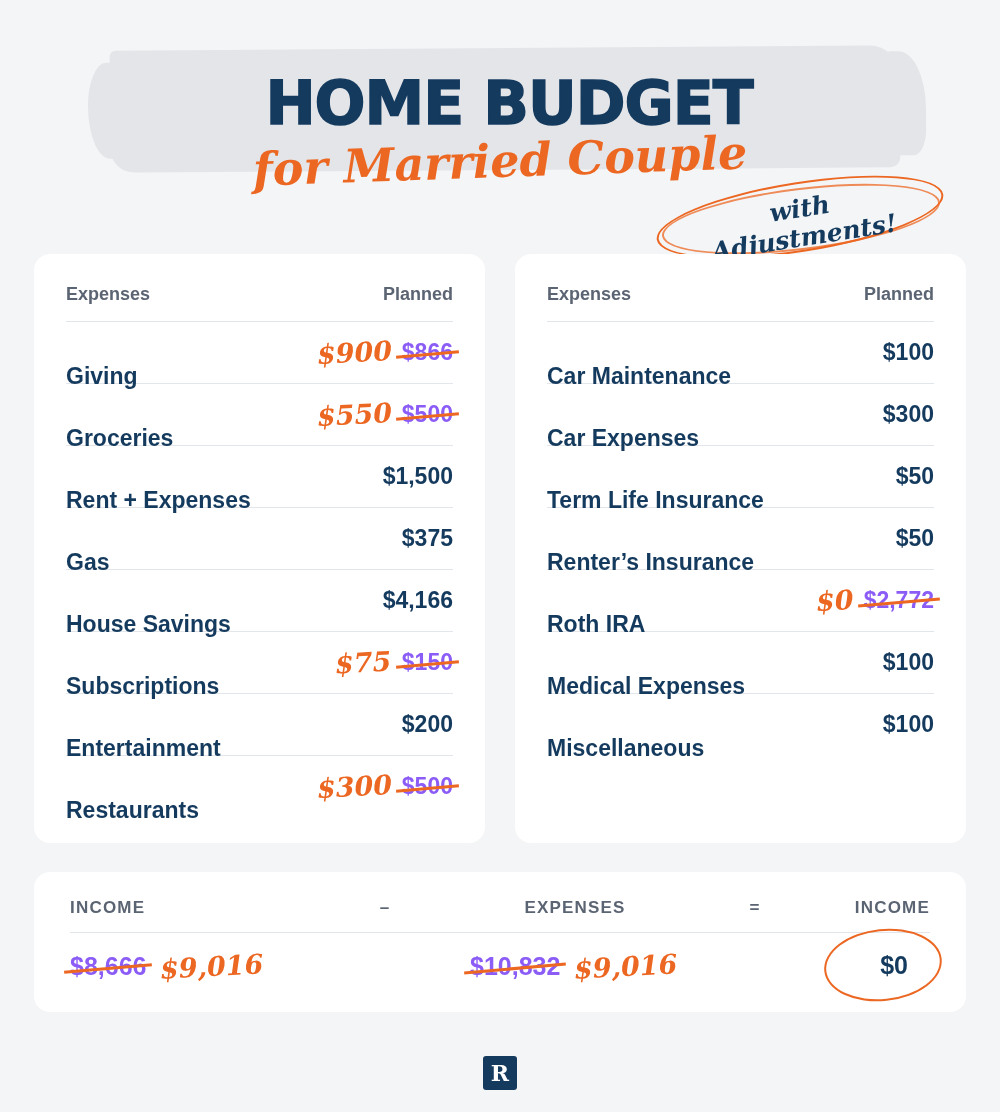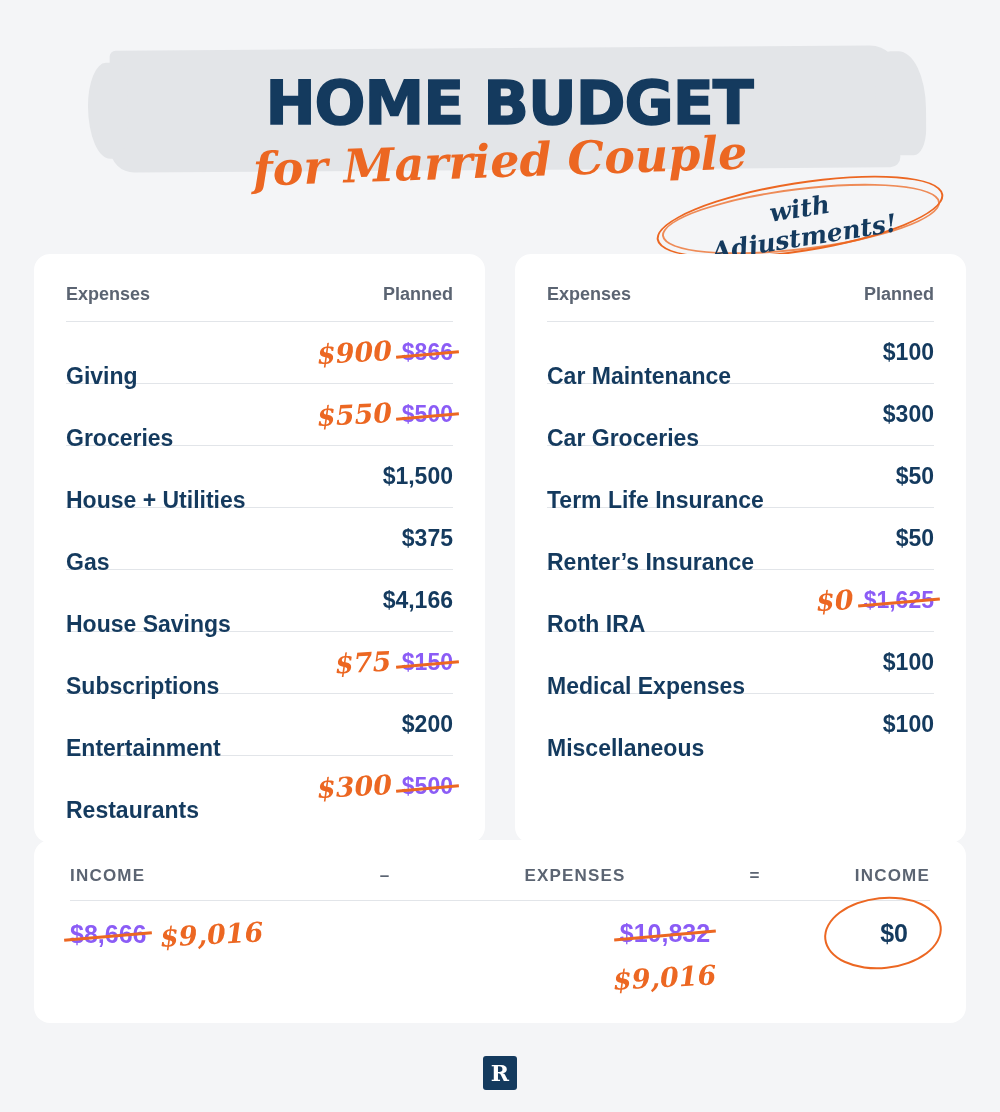--- a/index.html
+++ b/index.html
@@ -178,21 +178,21 @@
     top: 52%;
     height: 3px;
     background: #ec6722;
     transform: rotate(-5deg);
   }
 
   
   .totals {
     position: absolute;
     left: 34px;
-    top: 840px;
+    top: 872px;
     width: 932px;
     background: #ffffff;
     border-radius: 16px;
     padding: 26px 36px 30px 36px;
   }
   .totals-head {
     display: flex;
     align-items: baseline;
     font-size: 17px;
     letter-spacing: 1.2px;
@@ -209,21 +209,21 @@
 
   .totals-body {
     display: flex;
     align-items: flex-start;
     padding-top: 18px;
     font-size: 25px;
     font-weight: bold;
     color: #143a5e;
   }
   .tb-income { width: 400px; display: flex; align-items: center; gap: 14px; }
-  .tb-expenses { width: 390px; display: flex; align-items: center; gap: 14px; flex-direction: column; }
+  .tb-expenses { width: 390px; display: flex; align-items: center; gap: 14px; }
   .tb-total { flex: 1; position: relative; display: flex; justify-content: flex-end; padding-right: 22px;}
   .circle-mark {
     position: absolute;
     right: -12px;
     top: -22px;
     width: 118px;
     height: 72px;
     border: 2.5px solid #ec6722;
     border-radius: 50%;
     transform: rotate(-6deg);
@@ -281,21 +281,21 @@
 
       <div class="row">
         <span class="label">Groceries</span>
         <span class="amounts">
           <span class="new-amt">$550</span>
           <span class="old-amt">$500</span>
         </span>
       </div>
 
       <div class="row">
-        <span class="label">House + Utilities</span>
+        <span class="label">Rent + Expenses</span>
         <span class="amounts">
           <span>$1,500</span>
         </span>
       </div>
 
       <div class="row">
         <span class="label">Gas</span>
         <span class="amounts">
           <span>$375</span>
         </span>
@@ -339,21 +339,21 @@
       </div>
 
       <div class="row">
         <span class="label">Car Maintenance</span>
         <span class="amounts">
           <span>$100</span>
         </span>
       </div>
 
       <div class="row">
-        <span class="label">Car Groceries</span>
+        <span class="label">Car Expenses</span>
         <span class="amounts">
           <span>$300</span>
         </span>
       </div>
 
       <div class="row">
         <span class="label">Term Life Insurance</span>
         <span class="amounts">
           <span>$50</span>
         </span>
@@ -364,21 +364,21 @@
         <span class="amounts">
           <span>$50</span>
         </span>
       </div>
 
 
       <div class="row">
         <span class="label">Roth IRA</span>
         <span class="amounts">
           <span class="new-amt">$0</span>
-          <span class="old-amt">$1,625</span>
+          <span class="old-amt">$2,772</span>
         </span>
       </div>
 
       <div class="row">
         <span class="label">Medical Expenses</span>
         <span class="amounts">
           <span>$100</span>
         </span>
       </div>
 

